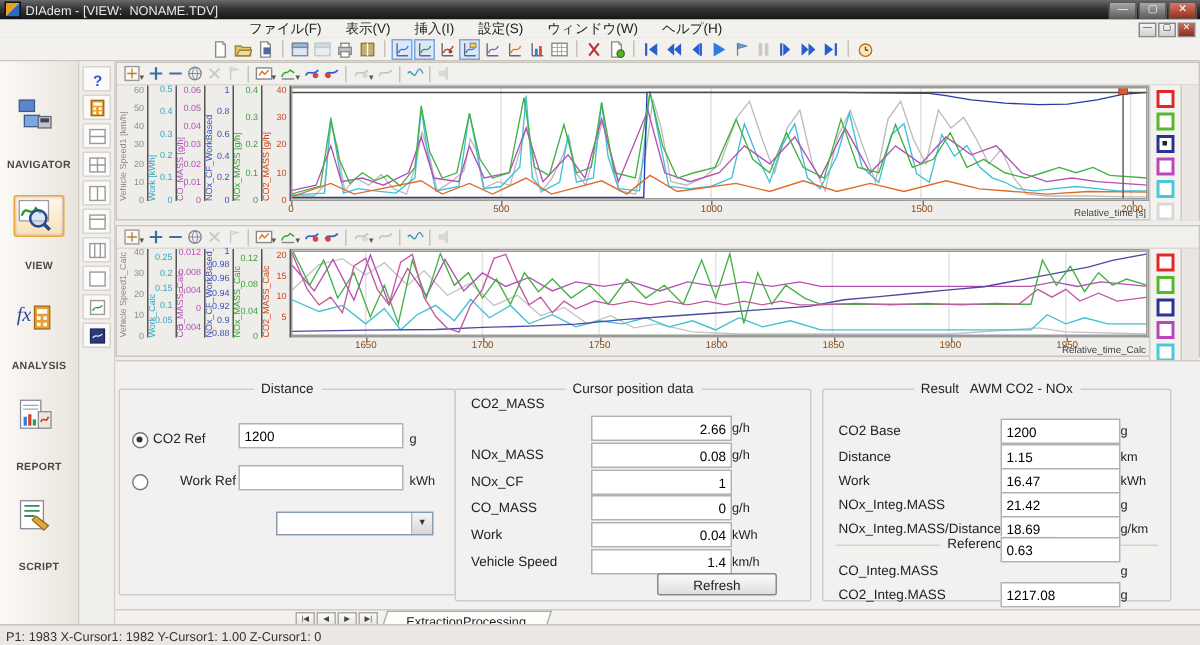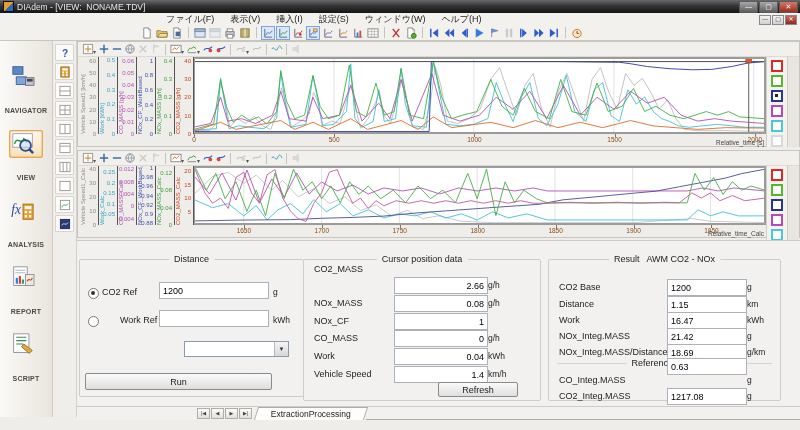--- a/index.html
+++ b/index.html
@@ -825,21 +825,20 @@
         <input class="fval" style="left: 79px; top: 22px; width: 102px;" value="1200">
         <span class="funit" style="left:193px;top:27px">g</span>
         <span class="radio" style="left:8px;top:56px"></span>
         <span class="flabel" style="left:40px;top:55px">Work Ref</span>
         <input class="fval" style="left: 79px; top: 50px; width: 102px;" value="">
         <span class="funit" style="left:193px;top:55px">kWh</span>
         <div class="combo" style="left:104px;top:81px;width:103px">
           <span></span>
           <span class="arr">▼</span>
         </div>
-        <div class="btn" style="left:5px;top:113px;width:185px;height:15px">Run</div>
       </div>
 
       <div class="fs" style="left:226px;top:18px;width:236px;height:140px">
         <span class="fs-legend">Cursor position data</span>
         <div id="cursor-rows">
             <span class="flabel" style="left: 10px; top: 4px;">CO2_MASS</span>
             <input class="fval r" readonly="" value="2.66" style="left: 90px; top: 17px; width: 86px;">
             <span class="funit" style="left: 184px; top: 20px;">g/h</span>
             <span class="flabel" style="left: 10px; top: 38px;">NOx_MASS</span>
             <input class="fval r" readonly="" value="0.08" style="left: 90px; top: 35px; width: 86px;">
@@ -899,13 +898,16 @@
           <span>▶</span>
           <span>▶|</span>
         </div>
       <div class="tab">
           <span>ExtractionProcessing</span>
         </div>
       <div class="tabline"></div>
     </div>
   </div>
 
+  <div class="statusbar">
+    <span>P1: 1983 X-Cursor1: 1982 Y-Cursor1: 1.00 Z-Cursor1: 0</span>
+  </div>
 </div>
 
 </body></html>

